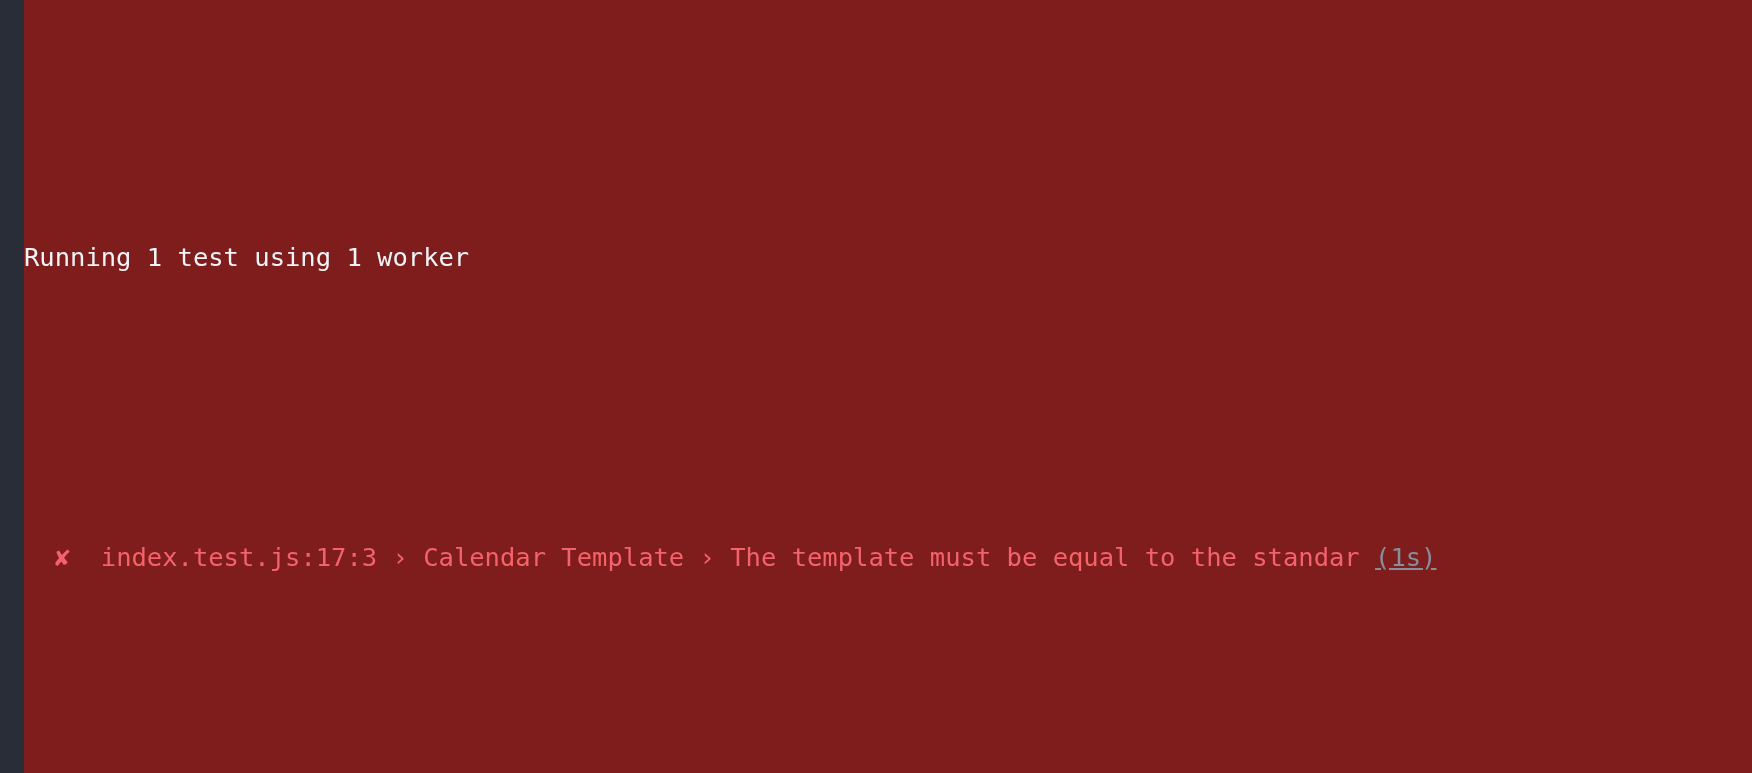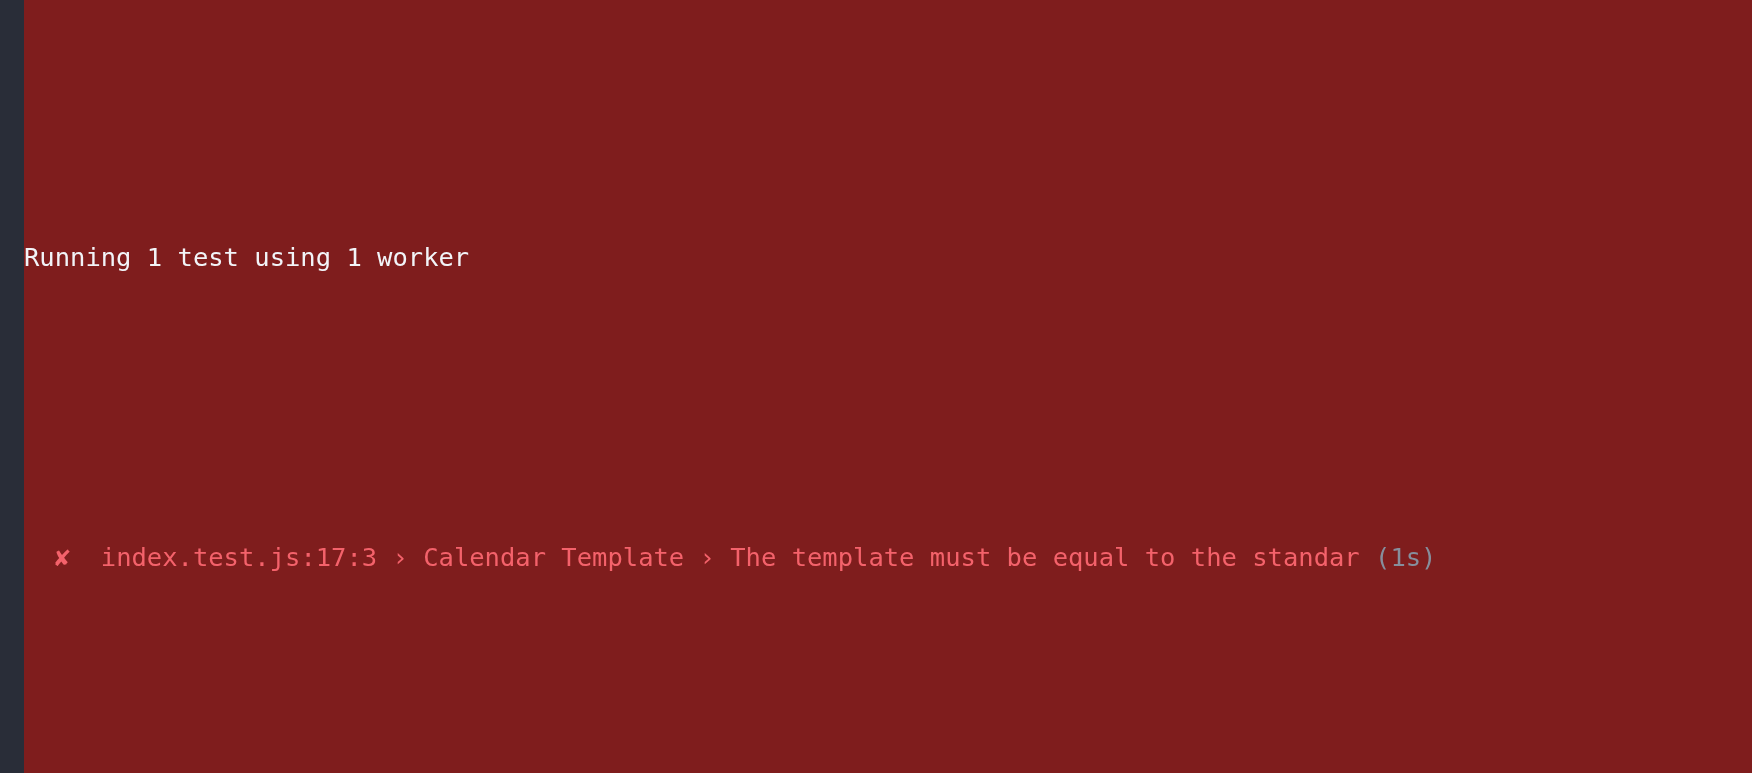--- a/index.html
+++ b/index.html
@@ -28,21 +28,21 @@
   .line {
     white-space: pre;
     height: 37.5px;
     line-height: 37.5px;
   }
   .blank {
     height: 37.5px;
   }
   .c-default { color: #f2f4f8; }
   .c-red     { color: #f4626b; }
-  .c-gray    { color: #868e9c; }
+  .c-gray    { color: #868e9c; text-decoration: underline; }
   .pad-top { height: 14px; }
 </style>
 </head>
 <body>
 
 <div id="terminal" style="background: #7f1d1d; margin-left: 24px;">
 
   <div class="pad-top"></div>
 
   <div class="line"><span class="c-default">Running 1 test using 1 worker</span></div>

